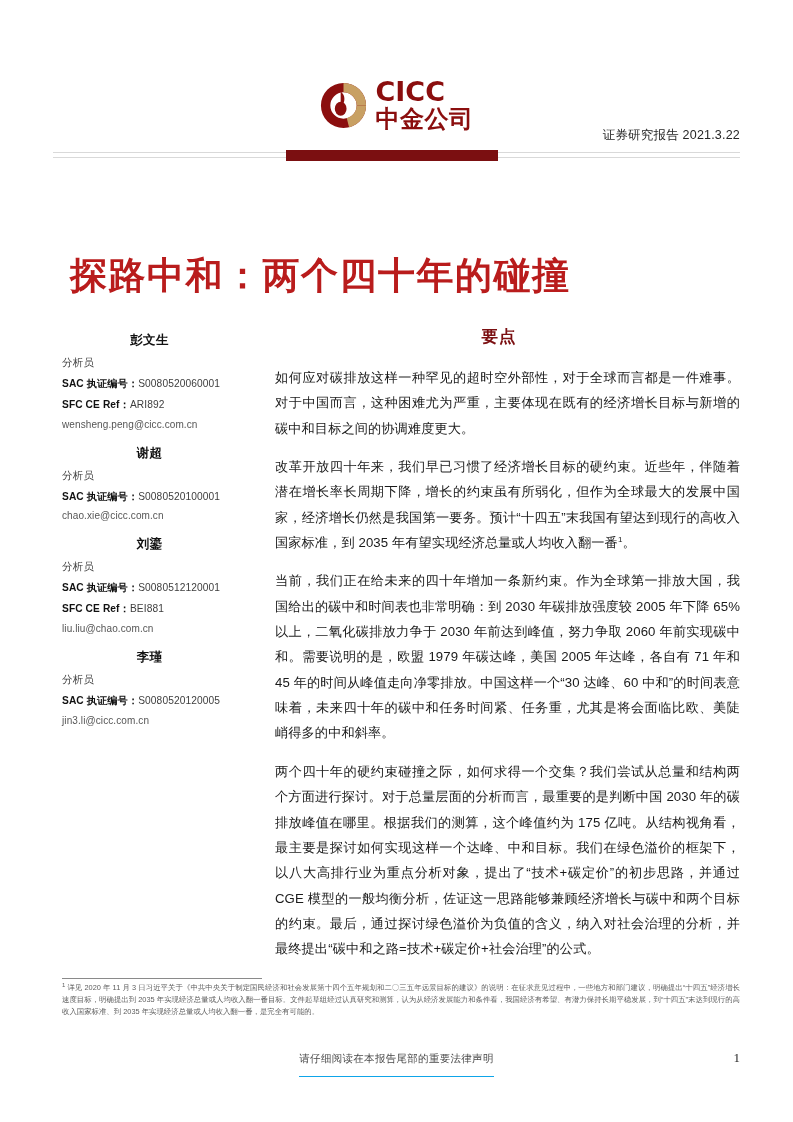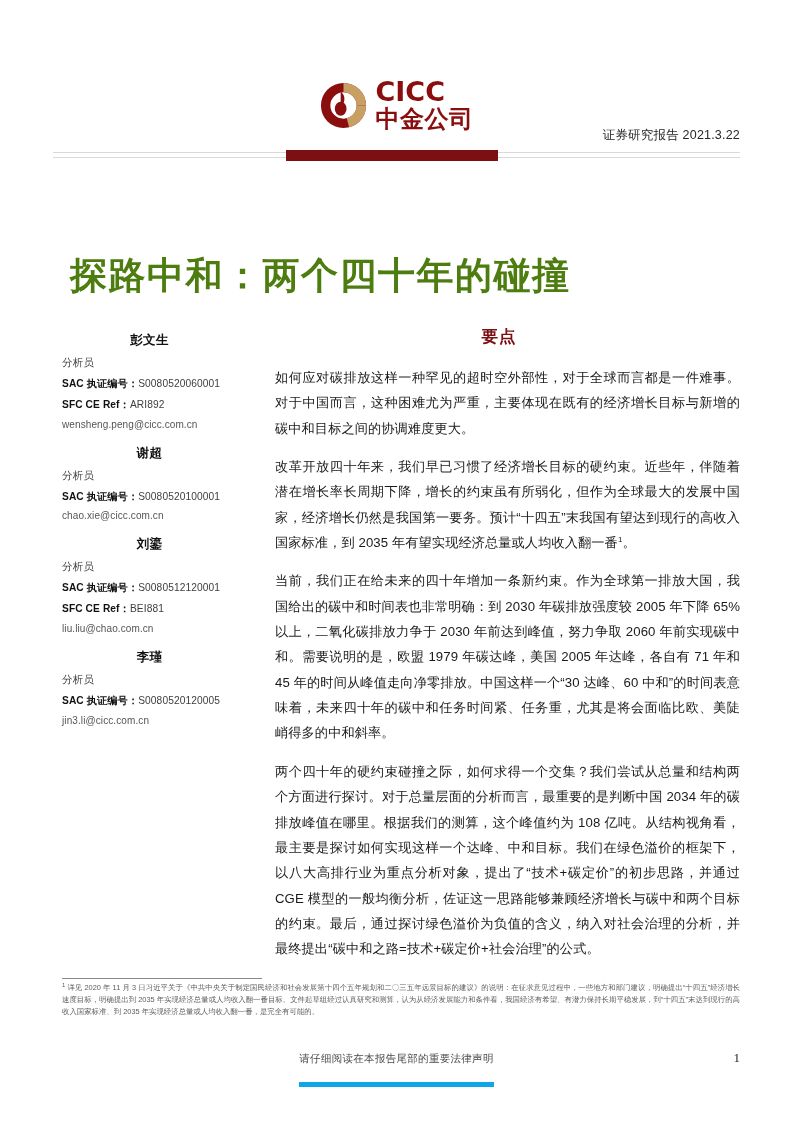--- a/index.html
+++ b/index.html
@@ -112,21 +112,21 @@
   
   .doc-title {
     position: absolute;
     left: 70px;
     top: 228px;
     width: 660px;
     font-family: Liberation Sans, sans-serif;
     font-weight: bold;
     font-size: 37px;
     letter-spacing: 1.5px;
-    color: #4d7c0f;
+    color: #b91c1c;
     line-height: 1.25;
   }
 
   
   .sidebar {
     position: absolute;
     left: 62px;
     top: 332px;
     width: 175px;
   }
@@ -239,22 +239,22 @@
     position: absolute;
     left: 0;
     top: 0;
     width: 793px;
     text-align: center;
     font-size: 10.5px;
     color: #4a4a4a;
     letter-spacing: 0.3px;
   }
   .footer-note span {
-    border-bottom: 5px solid #0ea5e9;
-    padding-bottom: 18px;
+    border-bottom: 1px solid #0ea5e9;
+    padding-bottom: 12px;
   }
   .footer-page {
     position: absolute;
     right: 53px;
     top: -2px;
     font-size: 13px;
     color: #262626;
     font-family: "Liberation Serif", serif;
   }
 </style>
@@ -330,21 +330,21 @@
 
   <div class="main">
     <h2 class="section-heading">要点</h2>
 
     <p class="para">如何应对碳排放这样一种罕见的超时空外部性，对于全球而言都是一件难事。对于中国而言，这种困难尤为严重，主要体现在既有的经济增长目标与新增的碳中和目标之间的协调难度更大。</p>
 
     <p class="para"><span>改革开放四十年来，我们早已习惯了经济增长目标的硬约束。近些年，伴随着潜在增长率长周期下降，增长的约束虽有所弱化，但作为全球最大的发展中国家，经济增长仍然是我国第一要务。预计“十四五”末我国有望达到现行的高收入国家标准，到 2035 年有望实现经济总量或人均收入翻一番</span><sup>1</sup><span>。</span></p>
 
     <p class="para">当前，我们正在给未来的四十年增加一条新约束。作为全球第一排放大国，我国给出的碳中和时间表也非常明确：到 2030 年碳排放强度较 2005 年下降 65%以上，二氧化碳排放力争于 2030 年前达到峰值，努力争取 2060 年前实现碳中和。需要说明的是，欧盟 1979 年碳达峰，美国 2005 年达峰，各自有 71 年和 45 年的时间从峰值走向净零排放。中国这样一个“30 达峰、60 中和”的时间表意味着，未来四十年的碳中和任务时间紧、任务重，尤其是将会面临比欧、美陡峭得多的中和斜率。</p>
 
-    <p class="para">两个四十年的硬约束碰撞之际，如何求得一个交集？我们尝试从总量和结构两个方面进行探讨。对于总量层面的分析而言，最重要的是判断中国 2034 年的碳排放峰值在哪里。根据我们的测算，这个峰值约为 108 亿吨。从结构视角看，最主要是探讨如何实现这样一个达峰、中和目标。我们在绿色溢价的框架下，以八大高排行业为重点分析对象，提出了“技术+碳定价”的初步思路，并通过 CGE 模型的一般均衡分析，佐证这一思路能够兼顾经济增长与碳中和两个目标的约束。最后，通过探讨绿色溢价为负值的含义，纳入对社会治理的分析，并最终提出“碳中和之路=技术+碳定价+社会治理”的公式。</p>
+    <p class="para">两个四十年的硬约束碰撞之际，如何求得一个交集？我们尝试从总量和结构两个方面进行探讨。对于总量层面的分析而言，最重要的是判断中国 2030 年的碳排放峰值在哪里。根据我们的测算，这个峰值约为 175 亿吨。从结构视角看，最主要是探讨如何实现这样一个达峰、中和目标。我们在绿色溢价的框架下，以八大高排行业为重点分析对象，提出了“技术+碳定价”的初步思路，并通过 CGE 模型的一般均衡分析，佐证这一思路能够兼顾经济增长与碳中和两个目标的约束。最后，通过探讨绿色溢价为负值的含义，纳入对社会治理的分析，并最终提出“碳中和之路=技术+碳定价+社会治理”的公式。</p>
   </div>
 
   <div class="footnote-rule"></div>
   <div class="footnote"><sup>1</sup><span>详见 2020 年 11 月 3 日习近平关于《中共中央关于制定国民经济和社会发展第十四个五年规划和二〇三五年远景目标的建议》的说明：在征求意见过程中，一些地方和部门建议，明确提出“十四五”经济增长速度目标，明确提出到 2035 年实现经济总量或人均收入翻一番目标。文件起草组经过认真研究和测算，认为从经济发展能力和条件看，我国经济有希望、有潜力保持长期平稳发展，到“十四五”末达到现行的高收入国家标准、到 2035 年实现经济总量或人均收入翻一番，是完全有可能的。</span></div>
 
   <div class="footer">
     <div class="footer-note"><span>请仔细阅读在本报告尾部的重要法律声明</span></div>
     <div class="footer-page">1</div>
   </div>
 

